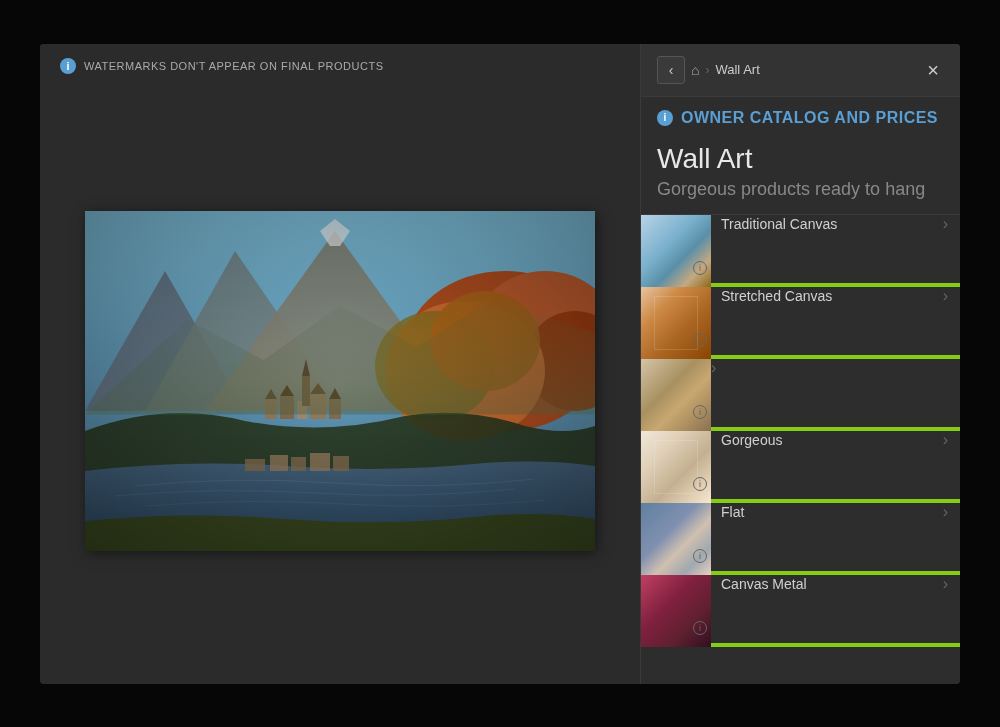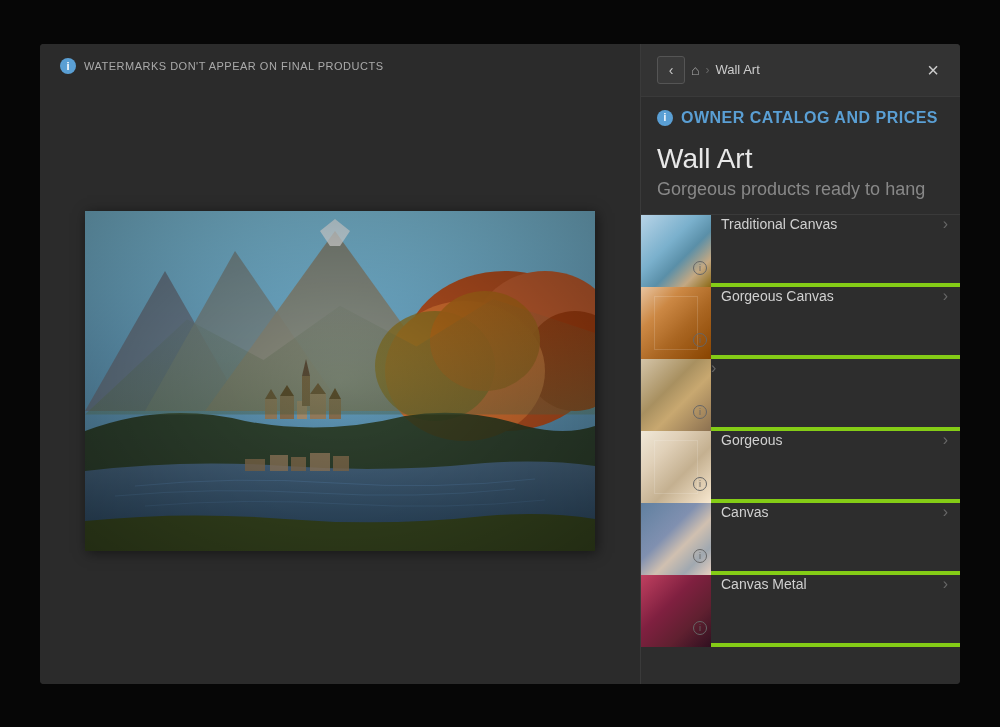--- a/index.html
+++ b/index.html
@@ -478,21 +478,21 @@
       <span class="category-name">Traditional Canvas</span>
     </div>
     <div class="info-dot">i</div>
     <span class="chevron-right">›</span>
   </div>
           <div class="category-item">
     <div class="category-thumb thumb-stretched">
       <div class="thumb-inner"></div>
     </div>
     <div class="category-info">
-      <span class="category-name">Gorgeous Canvas</span>
+      <span class="category-name">Stretched Canvas</span>
     </div>
     <div class="info-dot">i</div>
     <span class="chevron-right">›</span>
   </div>
           <div class="category-item">
     <div class="category-thumb thumb-flat">
       
     </div>
     <div class="info-dot">i</div>
     <span class="chevron-right">›</span>
@@ -505,21 +505,21 @@
       <span class="category-name">Gorgeous</span>
     </div>
     <div class="info-dot">i</div>
     <span class="chevron-right">›</span>
   </div>
           <div class="category-item">
     <div class="category-thumb thumb-metal">
       
     </div>
     <div class="category-info">
-      <span class="category-name">Canvas</span>
+      <span class="category-name">Flat</span>
     </div>
     <div class="info-dot">i</div>
     <span class="chevron-right">›</span>
   </div>
           <div class="category-item">
     <div class="category-thumb thumb-acrylic">
       
     </div>
     <div class="category-info">
       <span class="category-name">Canvas Metal</span>

